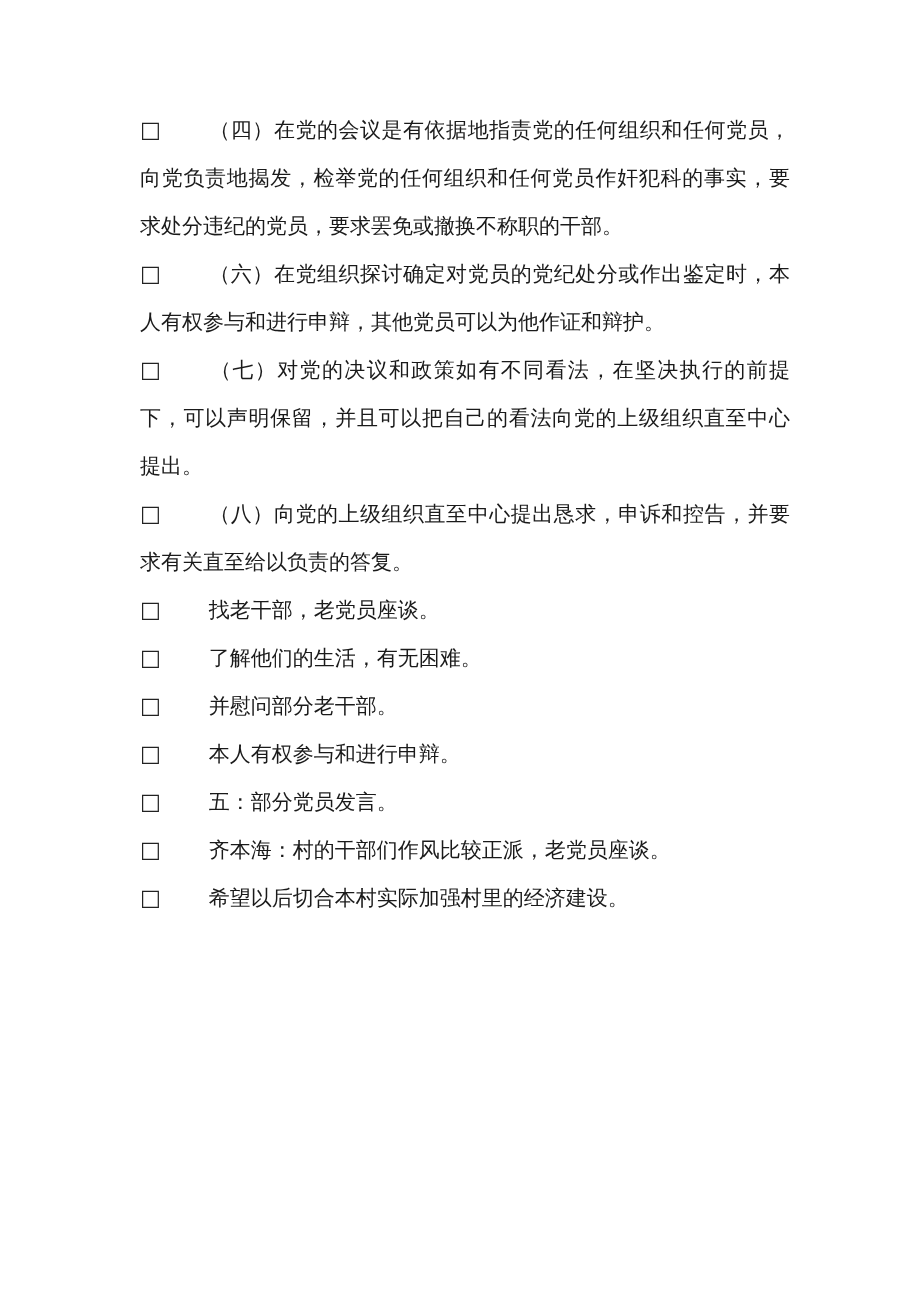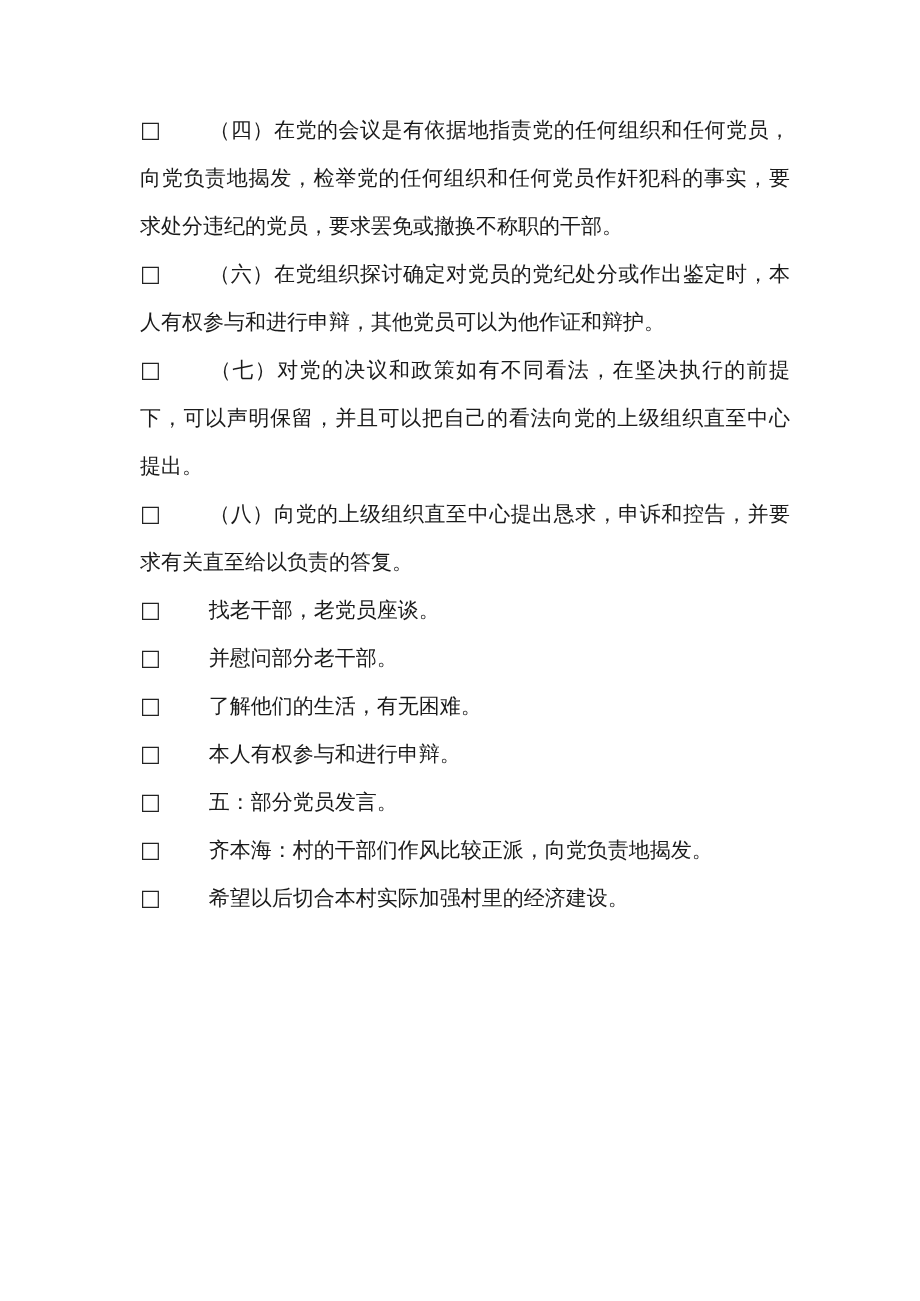--- a/index.html
+++ b/index.html
@@ -62,38 +62,38 @@
     <span class="marker">□</span><span class="ptext">（八）向党的上级组织直至中心提出恳求，申诉和控告，并要求有关直至给以负责的答复。</span>
   </p>
 
 
 
   <p class="para">
     <span class="marker">□</span><span class="ptext">找老干部，老党员座谈。</span>
   </p>
 
   <p class="para">
-    <span class="marker">□</span><span class="ptext">并慰问部分老干部。</span>
+    <span class="marker">□</span><span class="ptext">了解他们的生活，有无困难。</span>
   </p>
 
   <p class="para">
-    <span class="marker">□</span><span class="ptext">了解他们的生活，有无困难。</span>
+    <span class="marker">□</span><span class="ptext">并慰问部分老干部。</span>
   </p>
 
 
   <p class="para">
     <span class="marker">□</span><span class="ptext">本人有权参与和进行申辩。</span>
   </p>
 
   <p class="para">
     <span class="marker">□</span><span class="ptext">五：部分党员发言。</span>
   </p>
 
   <p class="para">
-    <span class="marker">□</span><span class="ptext">齐本海：村的干部们作风比较正派，向党负责地揭发。</span>
+    <span class="marker">□</span><span class="ptext">齐本海：村的干部们作风比较正派，老党员座谈。</span>
   </p>
 
 
   <p class="para">
     <span class="marker">□</span><span class="ptext">希望以后切合本村实际加强村里的经济建设。</span>
   </p>
 
 </div>
 
 </body></html>

